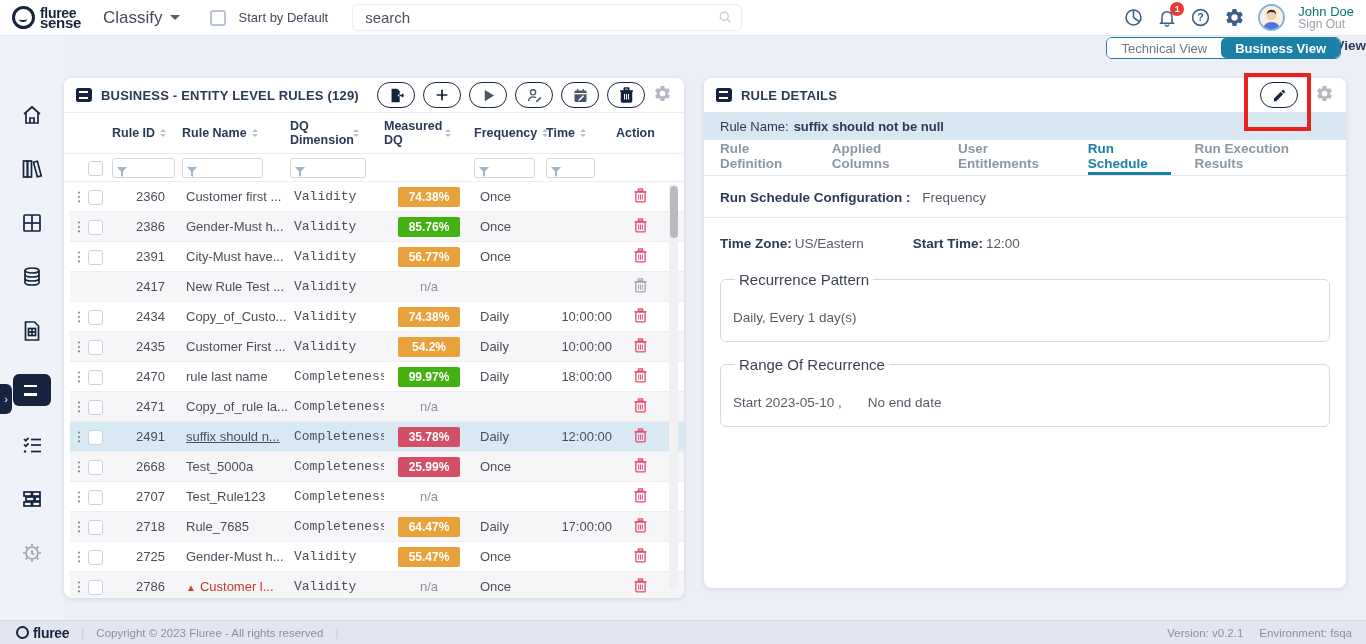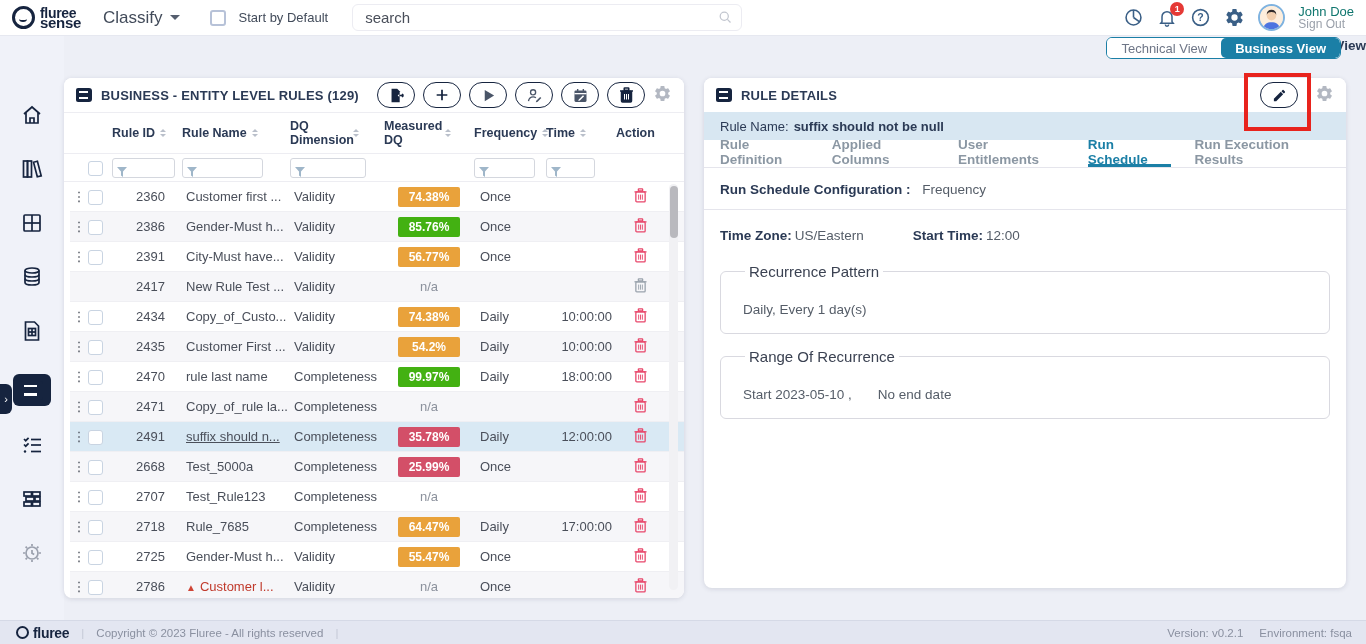--- a/index.html
+++ b/index.html
@@ -86,51 +86,51 @@
   #tbody { position:absolute; left:0; right:0; top:104px; bottom:0; padding-left:6px; overflow:hidden; }
   .trow { height:30px; border-bottom:1px solid #efeff3; cursor:pointer; }
   .trow:nth-child(even) { background:#f6f6f9; }
   .trow.selected { background:#d9e9f4; }
   .trow .c { font-size:13px; color:#4a4f5a; white-space:nowrap; overflow:hidden; }
   .kebabc { color:#8a8f98; font-size:13px; text-align:center; }
   .cbx { width:15px; height:15px; border:1.5px solid #c9d4e2; border-radius:3px; background:#fff; display:inline-block; vertical-align:middle; }
   .idc { padding-left:24px; }
   .namec { color:#2e6da4; padding-left:4px; }
   .trow.selected .namec span.lnk { text-decoration:underline; }
-  .dimc { padding-left:4px; }
+  .dimc { padding-left:4px;font-family:Liberation Mono, monospace; }
   .dqc { text-align:center; }
   .badge { display:inline-block; width:62px; padding:3px 0; border-radius:2px; color:#fff; font-size:12px; font-weight:bold; text-align:center; }
   .badge.good { background:#43b112; }
   .badge.warn { background:#e9a23b; }
   .badge.bad  { background:#d34f68; }
   .na { color:#8b919c; }
   .freqc { padding-left:6px; }
   .timec { text-align:right; padding-right:4px; }
   .actc { text-align:center; }
   .trash { color:#e8476b; display:inline-flex; cursor:pointer; }
   .trash.gray { color:#9aa3ad; }
   .warn-tri { color:#cf4436; font-size:10px; margin-right:4px; }
   .warnname { color:#c0392b !important; }
   .trow .namec .warnname { color:#c0392b; }
   #vscroll { position:absolute; right:6px; top:106px; bottom:8px; width:9px; background:#f1f1f4; border-radius:5px; }
   #vthumb { position:absolute; top:2px; left:0.5px; width:8px; height:52px; background:#b9b9be; border-radius:4px; }
 
   
   #rulename-bar { height:28px; background:#d8e7f2; display:flex; align-items:center; padding:0 16px; font-size:13px; color:#2b3a55; gap:5px; }
   #rulename-bar b { font-weight:bold; }
-  #tabs { height:28px; display:flex; gap:24px; padding:0 16px; border-bottom:1px solid #e5e5ec; align-items:stretch; }
+  #tabs { height:36px; display:flex; gap:24px; padding:0 16px; border-bottom:1px solid #e5e5ec; align-items:stretch; }
   .tab { font-size:13.5px; font-weight:bold; color:#8b97a3; display:flex; align-items:center; cursor:pointer; border-bottom:3px solid transparent; }
   .tab.active { color:#1b7fa6; border-bottom-color:#1b7fa6; }
   #sched-config { padding:14px 16px 12px; font-size:13.5px; border-bottom:1px solid #e5e5ec; }
   #sched-config b { color:#2b3a55; }
   #sched-config .val { color:#555d68; margin-left:8px; }
   #tzrow { padding:18px 16px 6px; font-size:13.5px; display:flex; gap:3px; align-items:baseline; }
   #tzrow b { color:#2b3a55; }
   #tzrow .val { color:#555d68; margin-right:46px; }
-  fieldset { margin:14px 16px 0; border:1px solid #d9d9e0; border-radius:6px; padding:6px 22px 16px; }
+  fieldset { margin:14px 16px 0; border:1px solid #d9d9e0; border-radius:6px; padding:6px 12px 16px; }
   fieldset legend { font-size:15px; color:#3b4252; padding:0 4px; margin-left:2px; }
   fieldset .fval { font-size:13.5px; color:#555d68; margin-top:16px; }
   .gap2 { display:inline-block; width:26px; }
 
   
   #red-box { position:absolute; left:1244px; top:73px; width:67px; height:58px; border:4px solid #e8231d; z-index:9; }
 
   
   #footer { position:absolute; left:0; bottom:0; width:1366px; height:24px; background:#e3e6f1;
     border-top:1px solid #d5d9e6; display:flex; align-items:center; font-size:11.5px; color:#8a90a0; }

